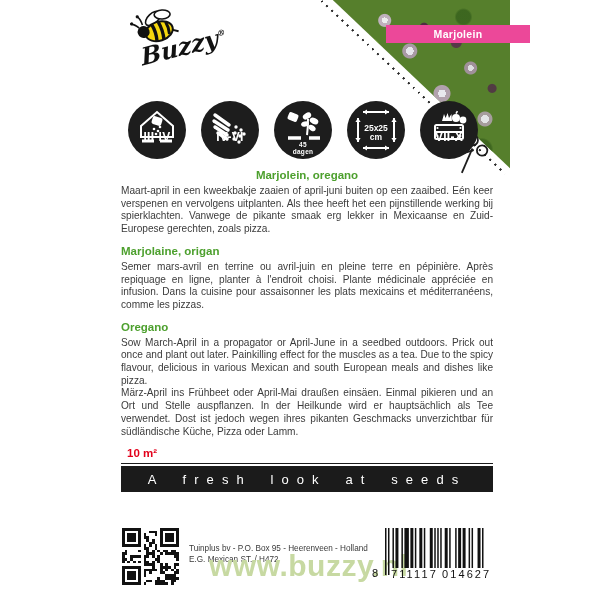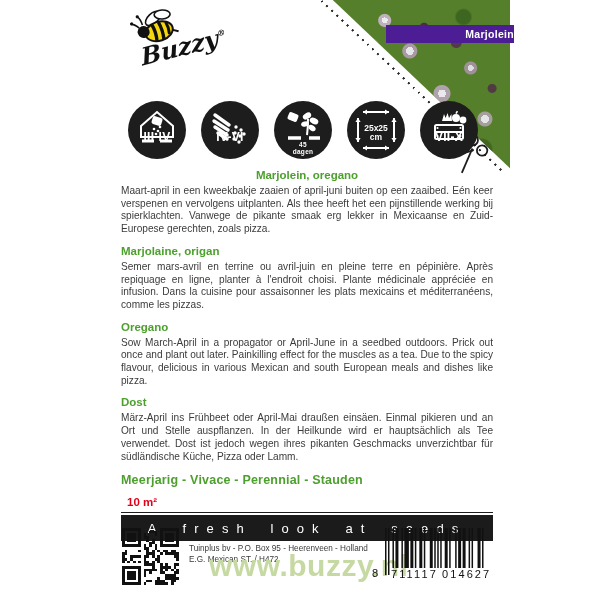--- a/index.html
+++ b/index.html
@@ -29,22 +29,22 @@
       radial-gradient(circle at 90% 52%,rgba(80,42,72,.8) 0 4px,transparent 5px),
       radial-gradient(circle at 22% 28%,rgba(140,190,70,.9) 0 8px,transparent 10px),
       radial-gradient(circle at 60% 78%,rgba(125,175,60,.9) 0 9px,transparent 11px),
       radial-gradient(circle at 84% 88%,rgba(60,100,30,.9) 0 10px,transparent 12px),
       radial-gradient(circle at 10% 60%,rgba(55,95,28,.9) 0 9px,transparent 11px),
       radial-gradient(circle at 46% 64%,rgba(150,200,80,.8) 0 6px,transparent 8px),
       radial-gradient(circle at 74% 10%,rgba(58,100,30,.9) 0 7px,transparent 9px);}
   .cutline{position:absolute;left:322px;top:0px;width:252px;height:2px;
     background:repeating-linear-gradient(90deg,#2b2b2b 0 2px,transparent 2px 7px);
     transform:rotate(43.3deg);transform-origin:0 0;}
-  .badge{position:absolute;left:386px;top:25px;width:128px;height:18px;background:#4c1d95;
-    display:flex;align-items:center;justify-content:flex-end;color:#fff;font-weight:bold;font-size:10.5px;letter-spacing:.3px;}
+  .badge{position:absolute;left:386px;top:25px;width:144px;height:18px;background:#ec4899;
+    display:flex;align-items:center;justify-content:center;color:#fff;font-weight:bold;font-size:10.5px;letter-spacing:.3px;}
   .scissors{position:absolute;left:447px;top:137px;transform:rotate(-42deg);}
 
   
   .iconrow{position:absolute;left:128px;top:101px;width:350px;height:60px;}
   .circ{position:absolute;top:0;width:58px;height:58px;border-radius:50%;background:#1d1d1d;color:#fff;
     display:flex;flex-direction:column;align-items:center;justify-content:flex-end;overflow:hidden;}
   .circ svg{position:absolute;top:0;left:0;}
   .circ .lab{position:relative;font-size:12px;font-weight:bold;margin-bottom:15px;letter-spacing:.3px;}
   .circ .lab.small{font-size:6.5px;line-height:6.5px;width:30px;text-align:center;margin-bottom:4px;}
   .circ .mid{position:relative;font-size:8.5px;font-weight:bold;width:32px;text-align:center;line-height:9px;margin-bottom:17px;}
@@ -211,25 +211,23 @@
     </div>
     <div class="sec">
       <h3>Marjolaine, origan</h3>
       <p>Semer mars-avril en terrine ou avril-juin en pleine terre en pépinière. Après repiquage en ligne, planter à l'endroit choisi. Plante médicinale appréciée en infusion. Dans la cuisine pour assaisonner les plats mexicains et méditerranéens, comme les pizzas.</p>
     </div>
     <div class="sec">
       <h3>Oregano</h3>
       <p>Sow March-April in a propagator or April-June in a seedbed outdoors. Prick out once and plant out later. Painkilling effect for the muscles as a tea. Due to the spicy flavour, delicious in various Mexican and south European meals and dishes like pizza.</p>
     </div>
     <div class="sec">
-      <h3>Dost</h3>
       <p>März-April ins Frühbeet oder April-Mai draußen einsäen. Einmal pikieren und an Ort und Stelle auspflanzen. In der Heilkunde wird er hauptsächlich als Tee verwendet. Dost ist jedoch wegen ihres pikanten Geschmacks unverzichtbar für südländische Küche, Pizza oder Lamm.</p>
     </div>
 
-    <div class="lifecycle">Meerjarig - Vivace - Perennial - Stauden</div>
 
     <div class="seedsline">
       <span class="val">10 m²</span>
     </div>
 
     <div class="rule"></div>
     <div class="banner">A fresh look at seeds</div>
   </div>
 
   <div class="footer">

